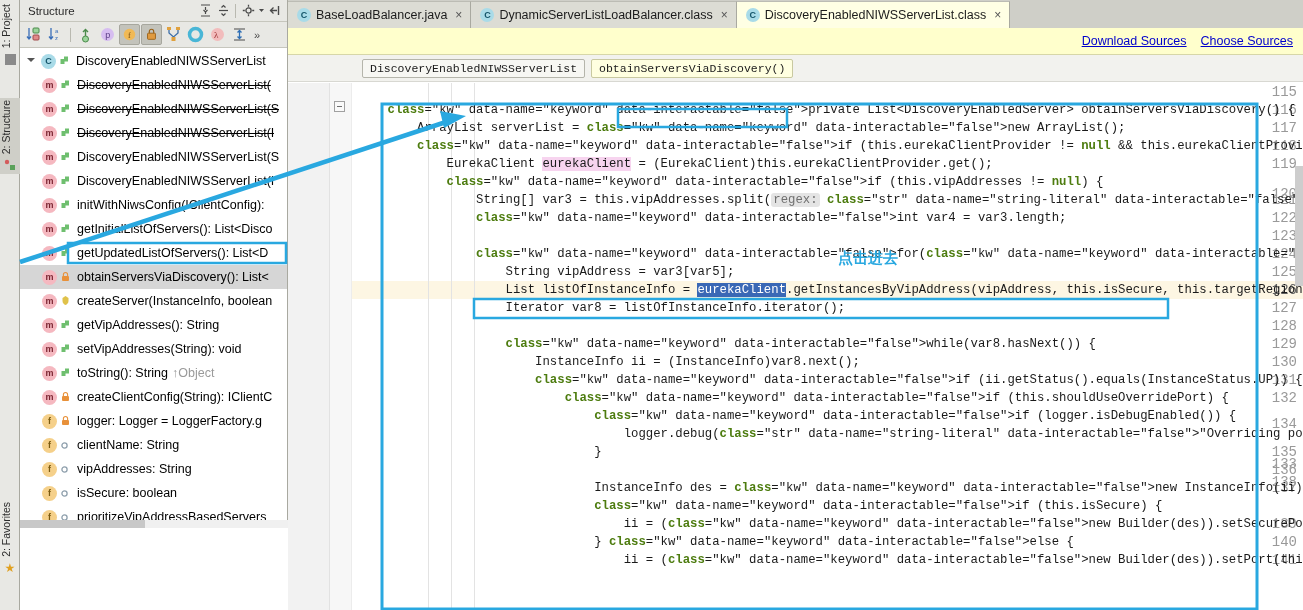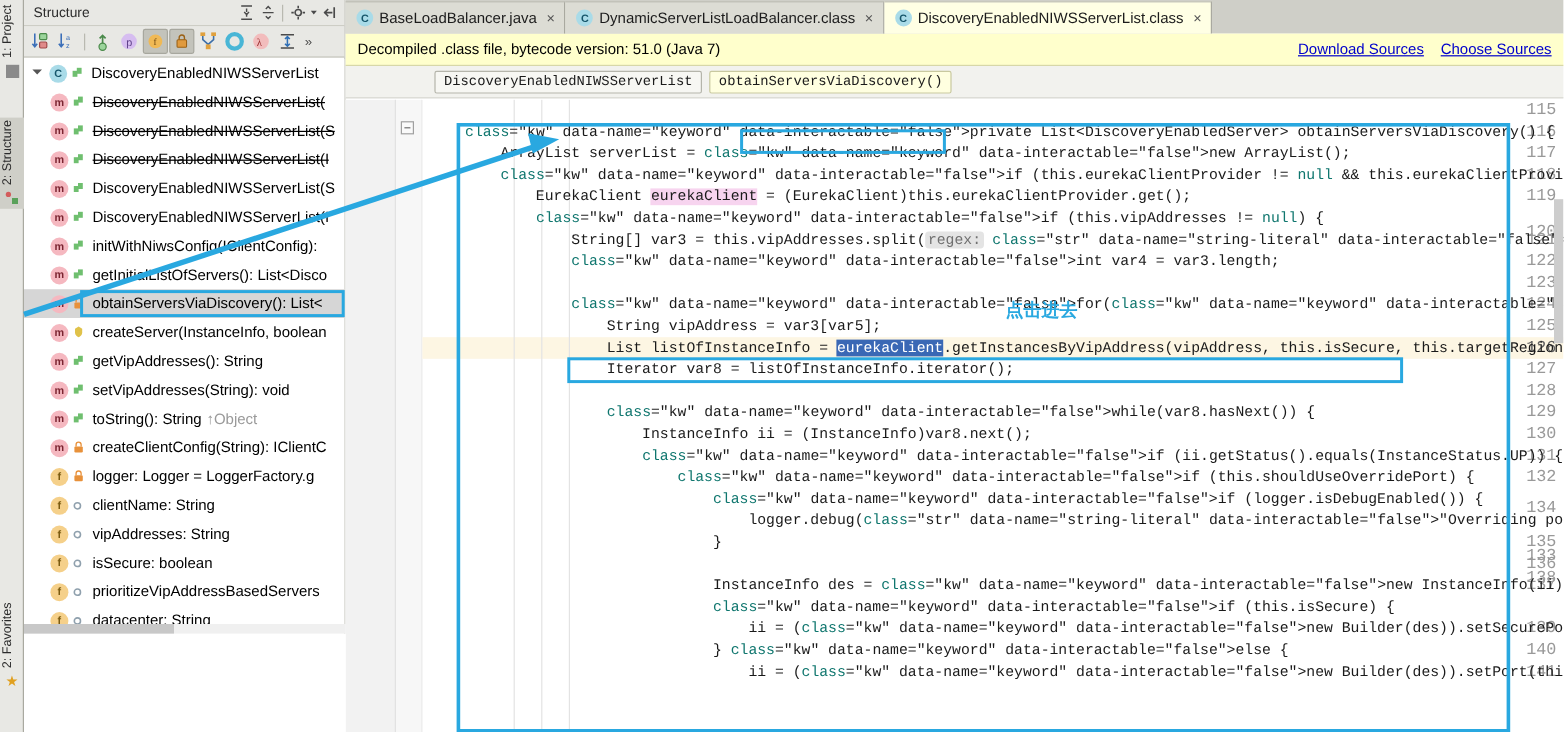--- a/index.html
+++ b/index.html
@@ -107,21 +107,21 @@
              background: #f7f7f7; border-right: 1px solid #ececec; }
   .lnum { position: absolute; right: 6px; font-family: "Liberation Mono", monospace;
           font-size: 14px; color: #999; height: 18px; line-height: 18px; }
   .lnum.hl { color: #606060; }
   .hlrow { position: absolute; left: 64px; right: 0; height: 18px;
            background: #fdf6e3; }
   .code { position: absolute; left: 70px; top: 0; right: 0; bottom: 0;
           font-family: "Liberation Mono", monospace; font-size: 12.3px;
           line-height: 18px; white-space: pre; color: #1a1a1a; }
   .ln { height: 18px; }
-  .kw { color: #0f766e; font-weight: normal; }
+  .kw { color: #4d7c0f; font-weight: bold; }
   .hint { background: #e4e4e4; color: #707070; border-radius: 3px;
           padding: 0 2px; font-style: normal; }
   .fold { position: absolute; width: 11px; height: 11px; border: 1px solid #a0a0a0;
           background: #fafafa; }
   .fold:after { content: ""; position: absolute; left: 2px; top: 4px;
                 width: 5px; height: 1px; background: #707070; }
   .pink { background: #f7d4ef; }
   .selblue { background: #3a68b5; color: #ffffff; }
 
   
@@ -330,20 +330,28 @@
           <span class="tlabel">initWithNiwsConfig(IClientConfig):</span>
         </div>
         <div class="trow">
           <span class="ico ico-m">m</span>
           <span class="vis"><svg width="11" height="11" viewBox="0 0 11 11">
               <rect x="1.5" y="4" width="4" height="5" fill="#6fbf6f"></rect>
               <rect x="5" y="1.5" width="4" height="5" fill="#6fbf6f"></rect>
             </svg></span>
           <span class="tlabel">getInitialListOfServers(): List&lt;Disco</span>
         </div>
+        <div class="trow">
+          <span class="ico ico-m">m</span>
+          <span class="vis"><svg width="11" height="11" viewBox="0 0 11 11">
+              <rect x="1.5" y="4" width="4" height="5" fill="#6fbf6f"></rect>
+              <rect x="5" y="1.5" width="4" height="5" fill="#6fbf6f"></rect>
+            </svg></span>
+          <span class="tlabel">getUpdatedListOfServers(): List&lt;D</span>
+        </div>
         <div class="trow sel">
           <span class="ico ico-m">m</span>
           <span class="vis"><svg width="11" height="11" viewBox="0 0 11 11">
               <rect x="2" y="5" width="7" height="5" rx="1" fill="#e8913a"></rect>
               <path d="M3.4 5V3.6a2.1 2.1 0 0 1 4.2 0V5" fill="none" stroke="#e8913a" stroke-width="1.1"></path>
             </svg></span>
           <span class="tlabel">obtainServersViaDiscovery(): List&lt;</span>
         </div>
         <div class="trow">
           <span class="ico ico-m">m</span>
@@ -469,21 +477,20 @@
           <span class="x">×</span>
         </div>
         <div class="tab active">
           <span class="class-ico">C</span>
           <span>DiscoveryEnabledNIWSServerList.class</span>
           <span class="x">×</span>
         </div>
       </div>
 
     <div class="notice">
-      <span>Decompiled .class file, bytecode version: 51.0 (Java 7)</span>
       <span class="spacer"></span>
       <a href="#">Download Sources</a>
       <a href="#">Choose Sources</a>
     </div>
 
     <div class="breadcrumb">
       <span class="crumb">DiscoveryEnabledNIWSServerList</span>
       <span class="crumb cur">obtainServersViaDiscovery()</span>
     </div>
 

